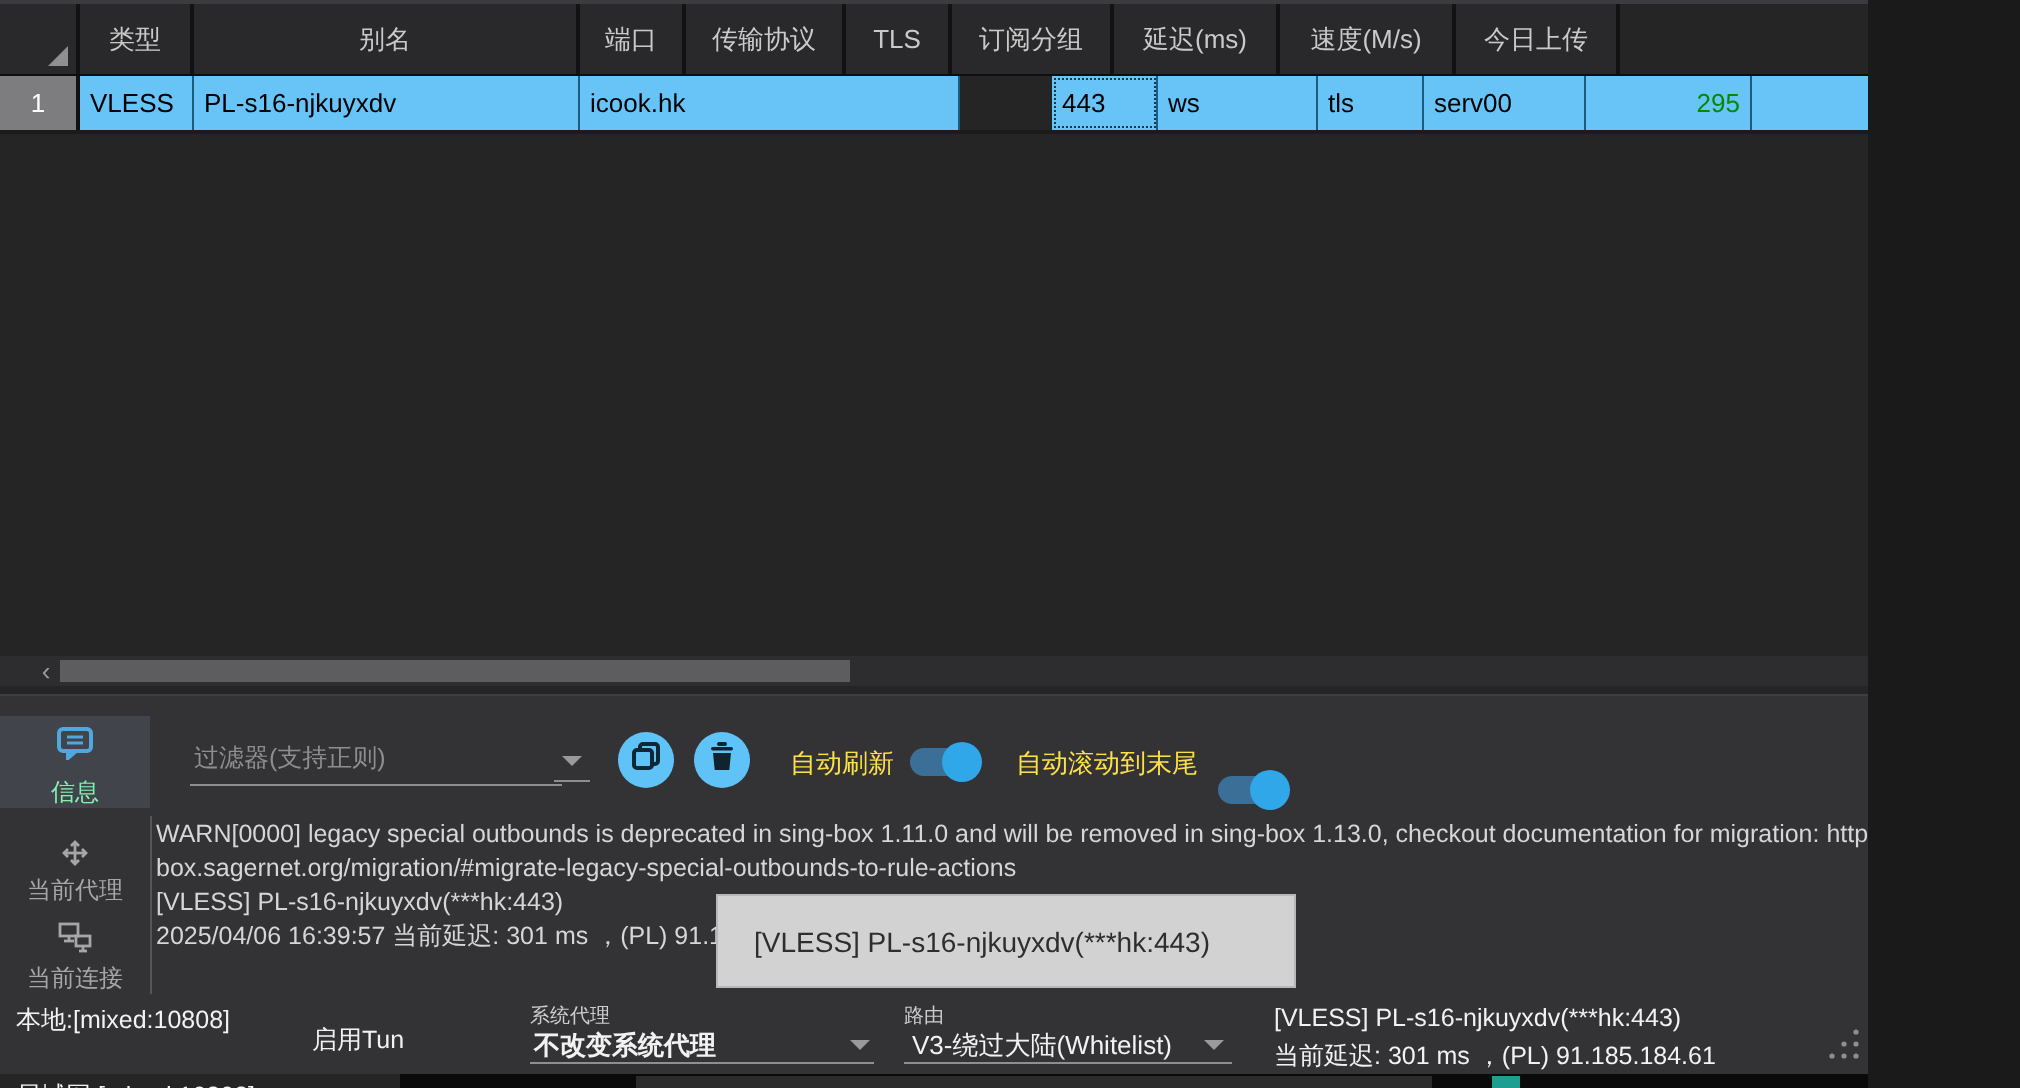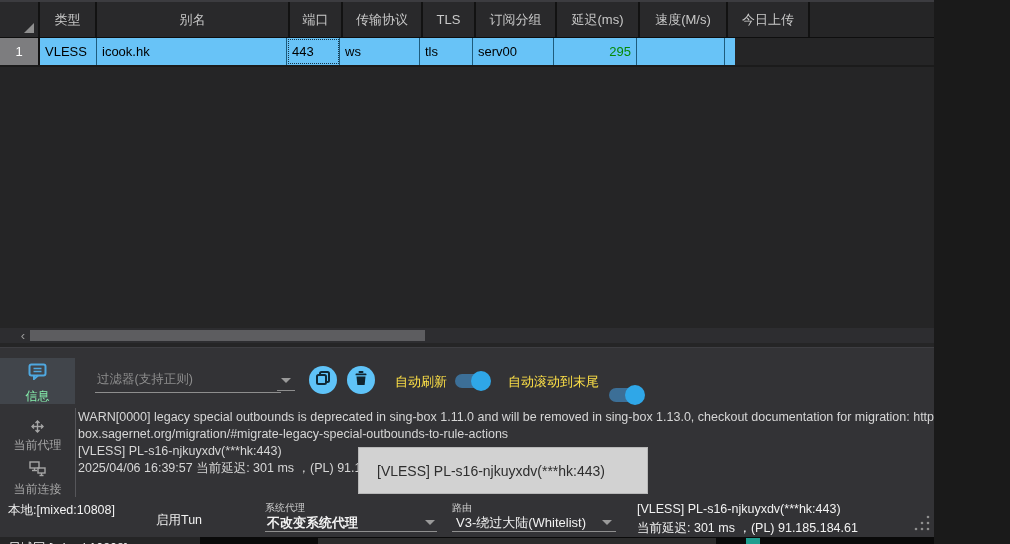--- a/index.html
+++ b/index.html
@@ -13,21 +13,21 @@
   .th{box-sizing:border-box;border-right:2px solid #121212;background:#29292b;color:#c9c9c9;
       font-size:13px;display:flex;align-items:center;justify-content:center;position:relative;}
   .hline1{left:0;top:37px;width:1010px;height:1px;background:#0e0e0e;}
   .trow{left:0;top:38px;height:27px;display:flex;}
   .td{box-sizing:border-box;border-right:1px solid #1e5c7d;background:#68c3f7;color:#000;
       font-size:13px;display:flex;align-items:center;padding:0 5px;overflow:hidden;white-space:nowrap;}
   .rowhead{background:#7d7d7f;color:#fff;justify-content:center;border-right:2px solid #121212;padding:0;}
   .c0{width:40px}.c1{width:57px}.c2{width:193px}.c3{width:190px}.c4{width:53px}.c5{width:80px}
   .c6{width:53px}.c7{width:81px}.c8{width:83px}.c9{width:88px}.c10{width:82px}.cfill{width:10px;border-right:none;}
   .hfill{width:10px;background:#252526;border-right:none;}
-  .td-port{outline:1px dotted #16364a;outline-offset:-2px;}
+  .td-port{outline:1px dotted #16364a;outline-offset:-2px;margin-left:46px;}
   .td-delay{justify-content:flex-end;color:#058a05;}
   .corner-tri{position:absolute;right:4px;bottom:4px;width:0;height:0;
       border-left:10px solid transparent;border-bottom:10px solid #8f8f8f;}
   .hline2{left:0;top:65px;width:1010px;height:2px;background:#1b1b1b;}
 
   
   .hscroll{left:0;top:328px;width:1010px;height:15px;background:#2d2d30;}
   .hthumb{left:30px;top:330px;width:395px;height:11px;background:#5d5d60;}
   .sarrow{color:#9a9a9a;font-size:13px;line-height:15px;width:14px;text-align:center;top:328px;height:15px;}
 
@@ -101,20 +101,21 @@
     <div class="th c8">延迟(ms)</div>
     <div class="th c9">速度(M/s)</div>
     <div class="th c10">今日上传</div>
     <div class="th hfill"></div>
   </div>
   <div class="abs hline1"></div>
 
   <div class="abs trow">
     <div class="td c0 rowhead">1</div>
     <div class="td c1">VLESS</div>
+    <div class="td c2">PL-s16-njkuyxdv</div>
     <div class="td c3">icook.hk</div>
     <div class="td c4 td-port">443</div>
     <div class="td c5">ws</div>
     <div class="td c6">tls</div>
     <div class="td c7">serv00</div>
     <div class="td c8 td-delay">295</div>
     <div class="td c9"></div>
     <div class="td cfill"></div>
   </div>
   <div class="abs hline2"></div>

